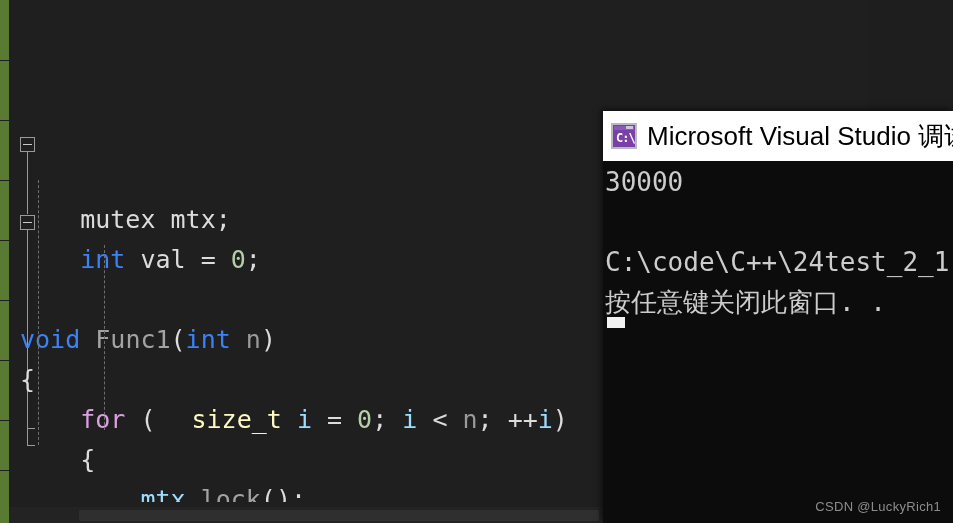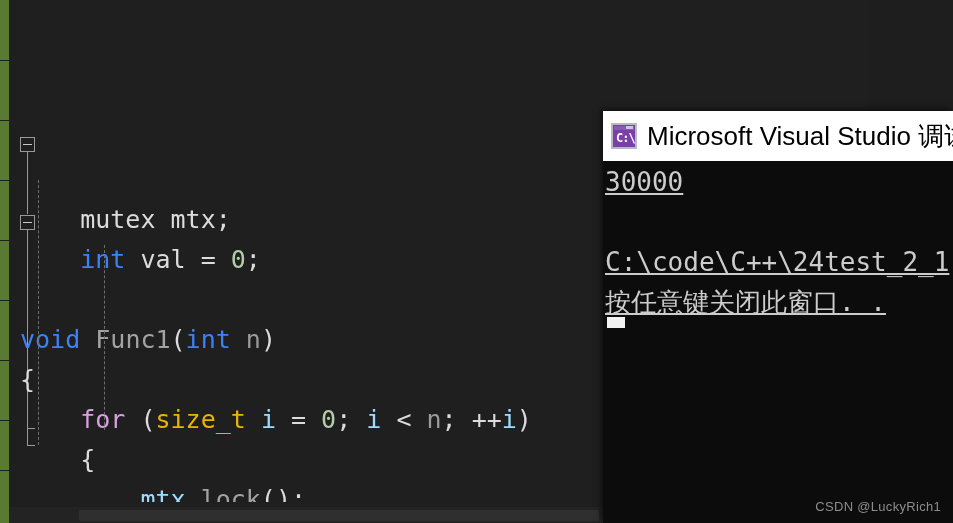--- a/index.html
+++ b/index.html
@@ -106,21 +106,21 @@
   .guide {
     position: absolute;
     width: 0;
     border-left: 1px dashed #6e6e6e;
   }
 
   
   .tok-plain   { color: #dcdcdc; }
   .tok-kw      { color: #3b82f6; }
   .tok-ctrl    { color: #d8a0df; }
-  .tok-type    { color: #eab308; }
+  .tok-type    { color: #fef9c3; margin-left: 36px; }
   .tok-func    { color: #a3a3a3; }
   .tok-num     { color: #b5cea8; }
   .tok-var     { color: #9cdcfe; }
   .tok-id      { color: #9a9a9a; }
   .tok-punc    { color: #dcdcdc; }
 
   
   #h-scrollbar {
     position: absolute;
     left: 9px;
@@ -212,21 +212,21 @@
     background: #0c0c0c;
     color: #cccccc;
     font-family: "DejaVu Sans Mono", "Liberation Mono", monospace;
     font-size: 26px;
     line-height: 40px;
     white-space: pre;
     overflow: hidden;
     padding-left: 2px;
     box-sizing: border-box;
   }
-  .console-line { height: 40px; white-space: pre; text-decoration: underline; }
+  .console-line { height: 40px; white-space: pre; }
   .console-blank { height: 40px; }
   #console-cursor {
     position: absolute;
     left: 4px;
     top: 206px;
     width: 18px;
     height: 11px;
     background: #f2f2f2;
   }
 

